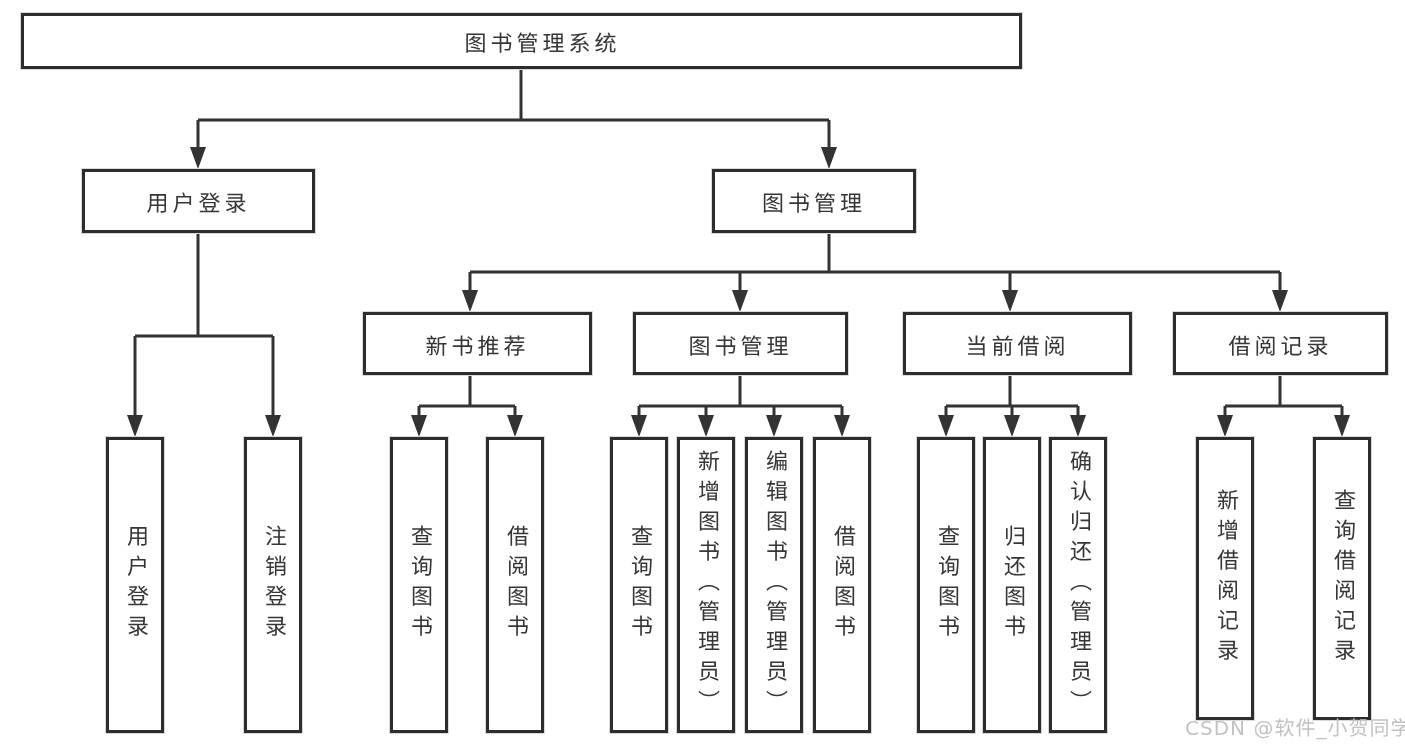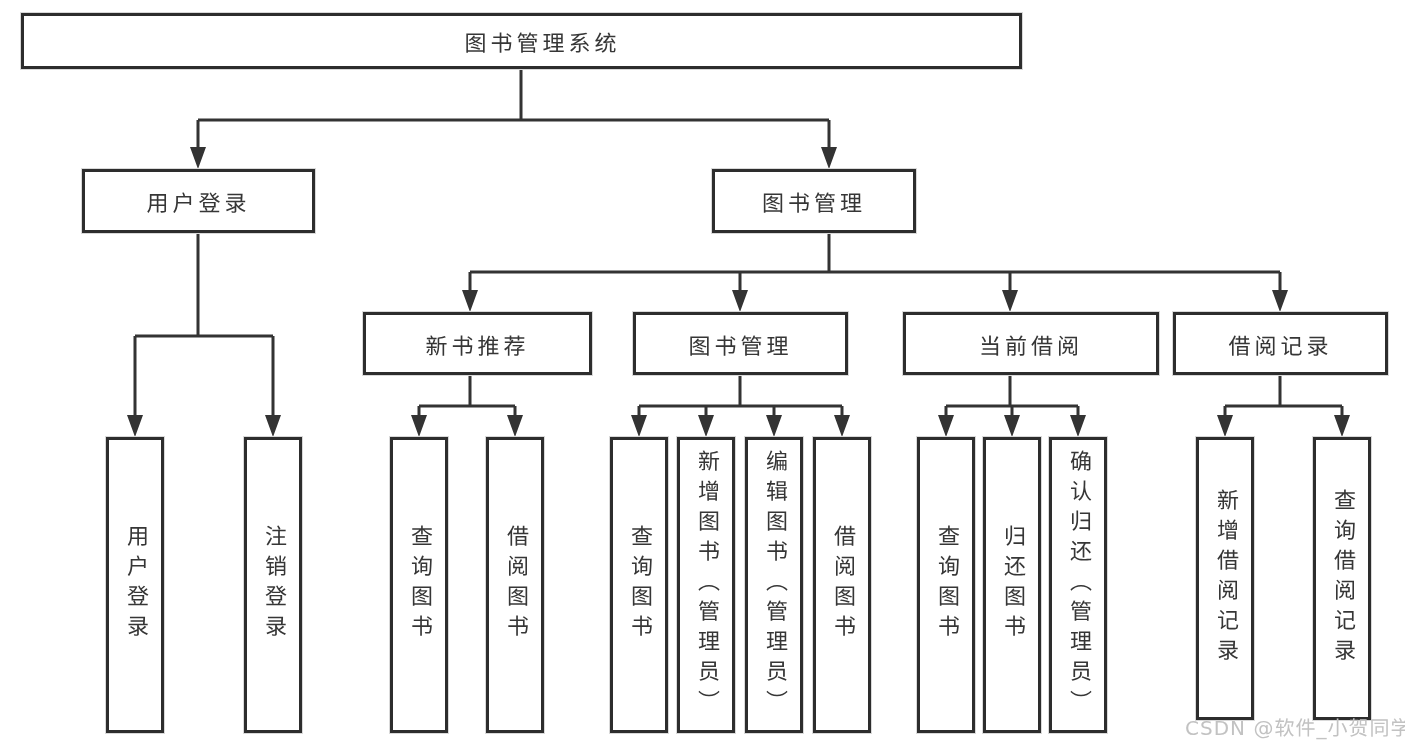--- a/index.html
+++ b/index.html
@@ -70,21 +70,21 @@
              M1217 415L1233 415L1225 437Z M1334 415L1350 415L1342 437Z"></path>
   </svg>
 
   <div class="node h-node" style="left:21px;top:13px;width:1001px;height:56px;padding-left:42px;">图书管理系统</div>
 
   <div class="node h-node" style="left:82px;top:169px;width:233px;height:64px;">用户登录</div>
   <div class="node h-node" style="left:712px;top:169px;width:204px;height:64px;">图书管理</div>
 
   <div class="node h-node" style="left:363px;top:312px;width:229px;height:63px;">新书推荐</div>
   <div class="node h-node" style="left:633px;top:312px;width:215px;height:63px;">图书管理</div>
-  <div class="node h-node" style="left:903px;top:312px;width:256px;height:63px;">当前借阅</div>
+  <div class="node h-node" style="left:903px;top:312px;width:229px;height:63px;">当前借阅</div>
   <div class="node h-node" style="left:1173px;top:312px;width:215px;height:63px;">借阅记录</div>
 
   <div class="node v-node" style="left:106px;top:437px;width:58px;height:296px;">用户登录</div>
   <div class="node v-node" style="left:244px;top:437px;width:58px;height:296px;">注销登录</div>
 
   <div class="node v-node" style="left:390px;top:437px;width:58px;height:296px;">查询图书</div>
   <div class="node v-node" style="left:486px;top:437px;width:58px;height:296px;">借阅图书</div>
 
   <div class="node v-node" style="left:610px;top:437px;width:58px;height:296px;">查询图书</div>
   <div class="node v-node" style="left:677px;top:437px;width:58px;height:296px;">新增图书（管理员）</div>

